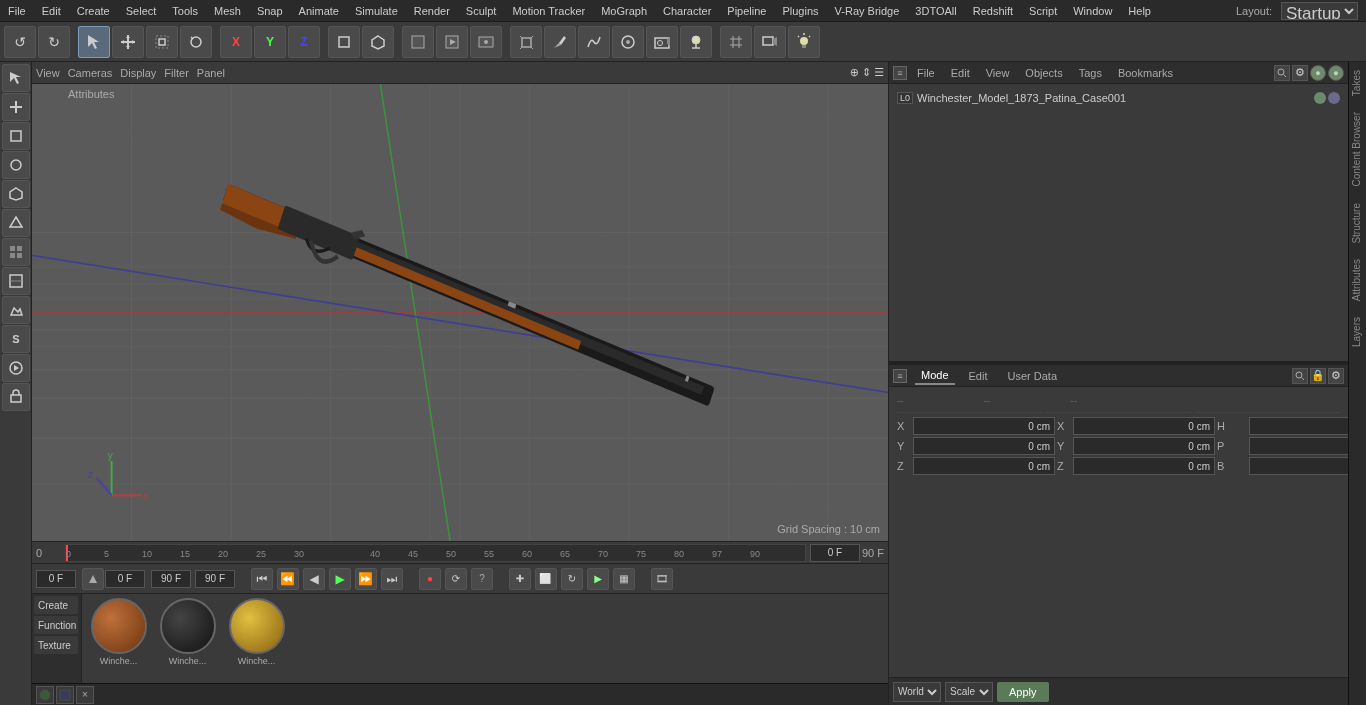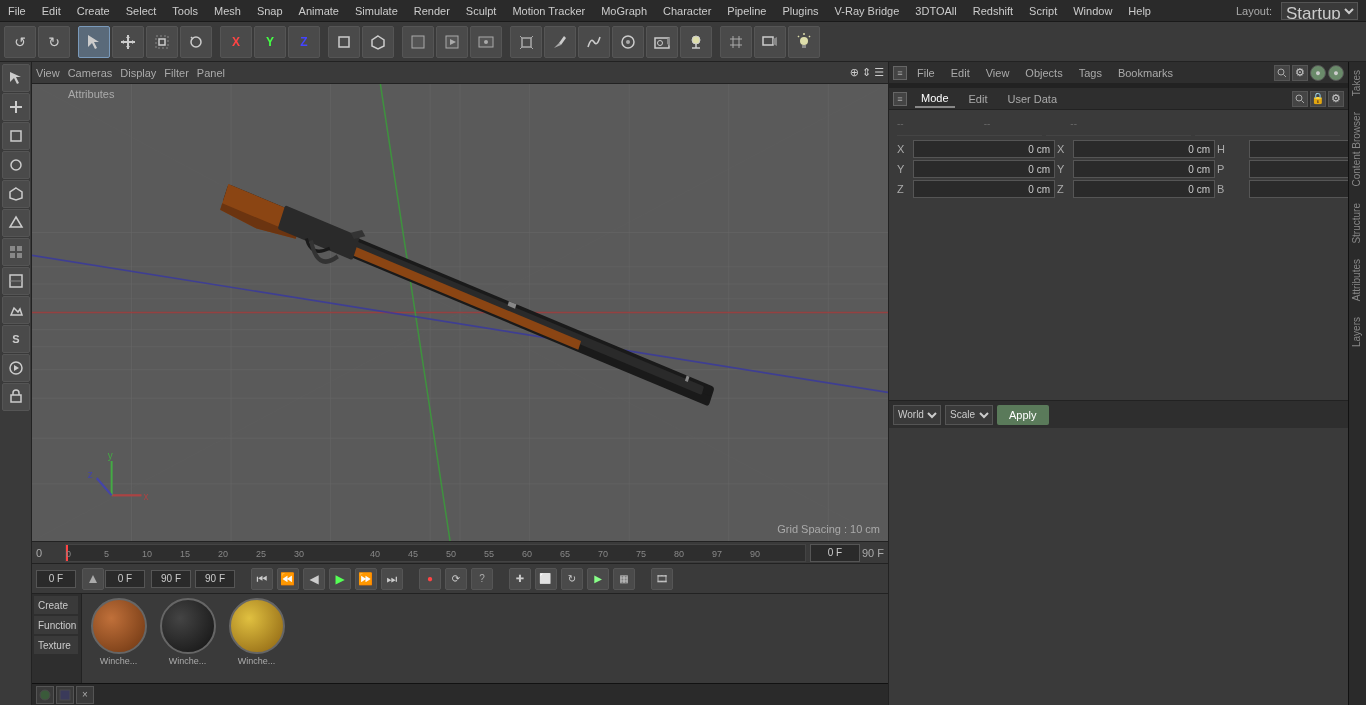--- a/index.html
+++ b/index.html
@@ -550,20 +550,30 @@
               <circle cx="4" cy="4" r="3" fill="none" stroke="#aaa" stroke-width="1"></circle>
               <line x1="6.5" y1="6.5" x2="9" y2="9" stroke="#aaa" stroke-width="1"></line>
             </svg>
         </div>
         <div style="width:16px;height:16px;background:#444;border:1px solid #555;cursor:pointer;display:flex;align-items:center;justify-content:center;">⚙</div>
         <div style="width:16px;height:16px;background:#6a8a6a;border:1px solid #555;border-radius:50%;cursor:pointer;display:flex;align-items:center;justify-content:center;font-size:9px;">●</div>
         <div style="width:16px;height:16px;background:#6a8a6a;border:1px solid #555;border-radius:50%;cursor:pointer;display:flex;align-items:center;justify-content:center;font-size:9px;">●</div>
       </div>
     </div>
 
+    <div id="object-list">
+      <div class="obj-row">
+        <span style="font-size:9px;background:#333;border:1px solid #555;padding:0 2px;">L0</span>
+        <span class="obj-name">Winchester_Model_1873_Patina_Case001</span>
+        <div class="obj-tags">
+          <div class="obj-tag" style="background:#6a8a6a;width:12px;height:12px;"></div>
+          <div class="obj-tag" style="background:#6a6a8a;width:12px;height:12px;"></div>
+        </div>
+      </div>
+    </div>
 
     <div id="right-divider"></div>
 
     <div id="attributes-panel">
       <div id="attr-header">
         <div style="width:14px;height:14px;background:#444;border:1px solid #666;display:flex;align-items:center;justify-content:center;font-size:9px;color:#aaa;">≡</div>
         <span class="attr-tab active">Mode</span>
         <span class="attr-tab">Edit</span>
         <span class="attr-tab">User Data</span>
         <div style="margin-left:auto;display:flex;gap:2px;">

